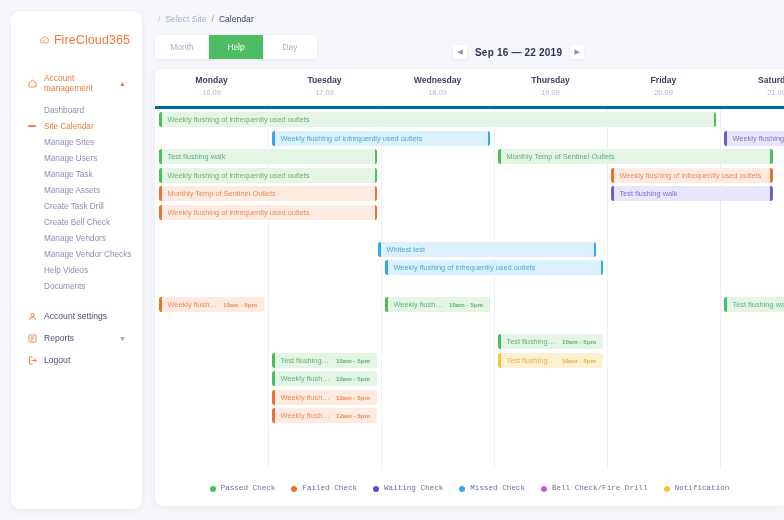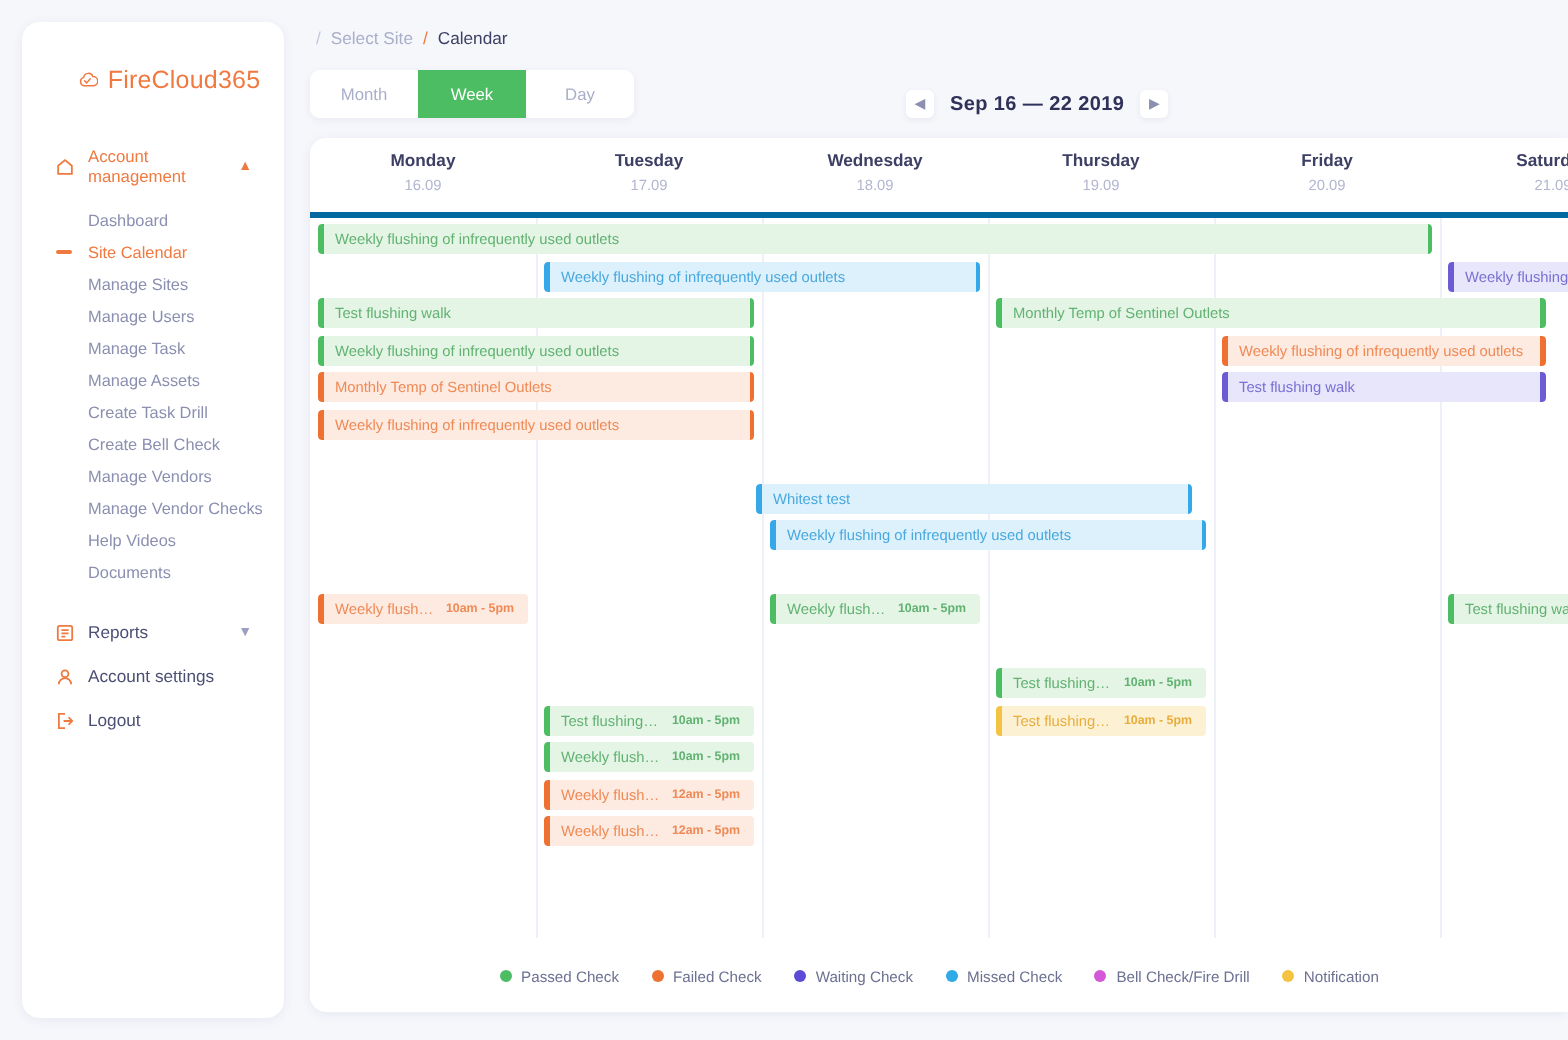--- a/index.html
+++ b/index.html
@@ -112,21 +112,21 @@
   .ev.blue   .lbar, .ev.blue .rbar { background: #34a8e8; }
   .ev.purple { background: #e8e6fb; color: #7a6fd4; }
   .ev.purple .lbar, .ev.purple .rbar { background: #6b5cd6; }
   .ev.yellow { background: #fdf1d4; color: #e8ad3c; }
   .ev.yellow .lbar, .ev.yellow .rbar { background: #f5c343; }
 
   .legend {
     position: absolute; bottom: 0; left: 0; right: 0; height: 36px;
     display: flex; align-items: center; justify-content: center; gap: 16px;
   }
-  .lg { display: flex; align-items: center; gap: 5px; font-size: 7.6px; color: #6c7192; }
+  .lg { display: flex; align-items: flex-end; gap: 5px; font-size: 7.6px; color: #6c7192; font-family: Liberation Mono, monospace; }
   .dot { width: 6px; height: 6px; border-radius: 50%; flex: 0 0 6px; }
 </style>
 </head>
 <body>
 
 <div class="app">
 
   <aside class="sidebar">
     <div class="logo">
       <span class="ico">
@@ -187,36 +187,36 @@
         <div class="nav-item indent">
             <span>Documents</span>
           </div>
       </div>
 
       <div class="nav-sep"></div>
 
       <div class="nav-row">
         <span class="ico">
           <svg width="9" height="9" viewBox="0 0 10 10">
+            <circle cx="5" cy="3.2" r="1.9" fill="none" stroke="#f0793f" stroke-width="1"></circle>
+            <path d="M1.6 9 A3.4 3.4 0 0 1 8.4 9" fill="none" stroke="#f0793f" stroke-width="1"></path>
+          </svg>
+        </span>
+        <span>Account settings</span>
+      </div>
+
+      <div class="nav-row">
+        <span class="ico">
+          <svg width="9" height="9" viewBox="0 0 10 10">
             <rect x="1" y="1" width="8" height="8" rx="1" fill="none" stroke="#f0793f" stroke-width="1"></rect>
             <path d="M3 3.4 H7 M3 5.2 H7 M3 7 H5.2" stroke="#f0793f" stroke-width="0.9"></path>
           </svg>
         </span>
         <span>Reports</span>
         <span class="caret">▼</span>
-      </div>
-
-      <div class="nav-row">
-        <span class="ico">
-          <svg width="9" height="9" viewBox="0 0 10 10">
-            <circle cx="5" cy="3.2" r="1.9" fill="none" stroke="#f0793f" stroke-width="1"></circle>
-            <path d="M1.6 9 A3.4 3.4 0 0 1 8.4 9" fill="none" stroke="#f0793f" stroke-width="1"></path>
-          </svg>
-        </span>
-        <span>Account settings</span>
       </div>
 
       <div class="nav-row">
         <span class="ico">
           <svg width="9" height="9" viewBox="0 0 10 10">
             <path d="M5 1 H1.6 V9 H5" fill="none" stroke="#f0793f" stroke-width="1"></path>
             <path d="M4.6 5 H9 M7.3 3.2 L9 5 L7.3 6.8" fill="none" stroke="#f0793f" stroke-width="1" stroke-linecap="round"></path>
           </svg>
         </span>
         <span>Logout</span>
@@ -229,21 +229,21 @@
     <div class="breadcrumb">
       <span class="bc-slash">/</span>
       <span class="bc-muted">Select Site</span>
       <span class="bc-slash accent">/</span>
       <span class="bc-cur">Calendar</span>
     </div>
 
     <div class="toolbar">
       <div class="segmented">
         <div class="seg">Month</div>
-        <div class="seg on">Week</div>
+        <div class="seg on">Help</div>
         <div class="seg">Day</div>
       </div>
       <div class="datenav">
         <div class="navbtn">◀</div>
         <div class="daterange">Sep 16 — 22 2019</div>
         <div class="navbtn">▶</div>
       </div>
     </div>
 
     <div class="cal-card">

